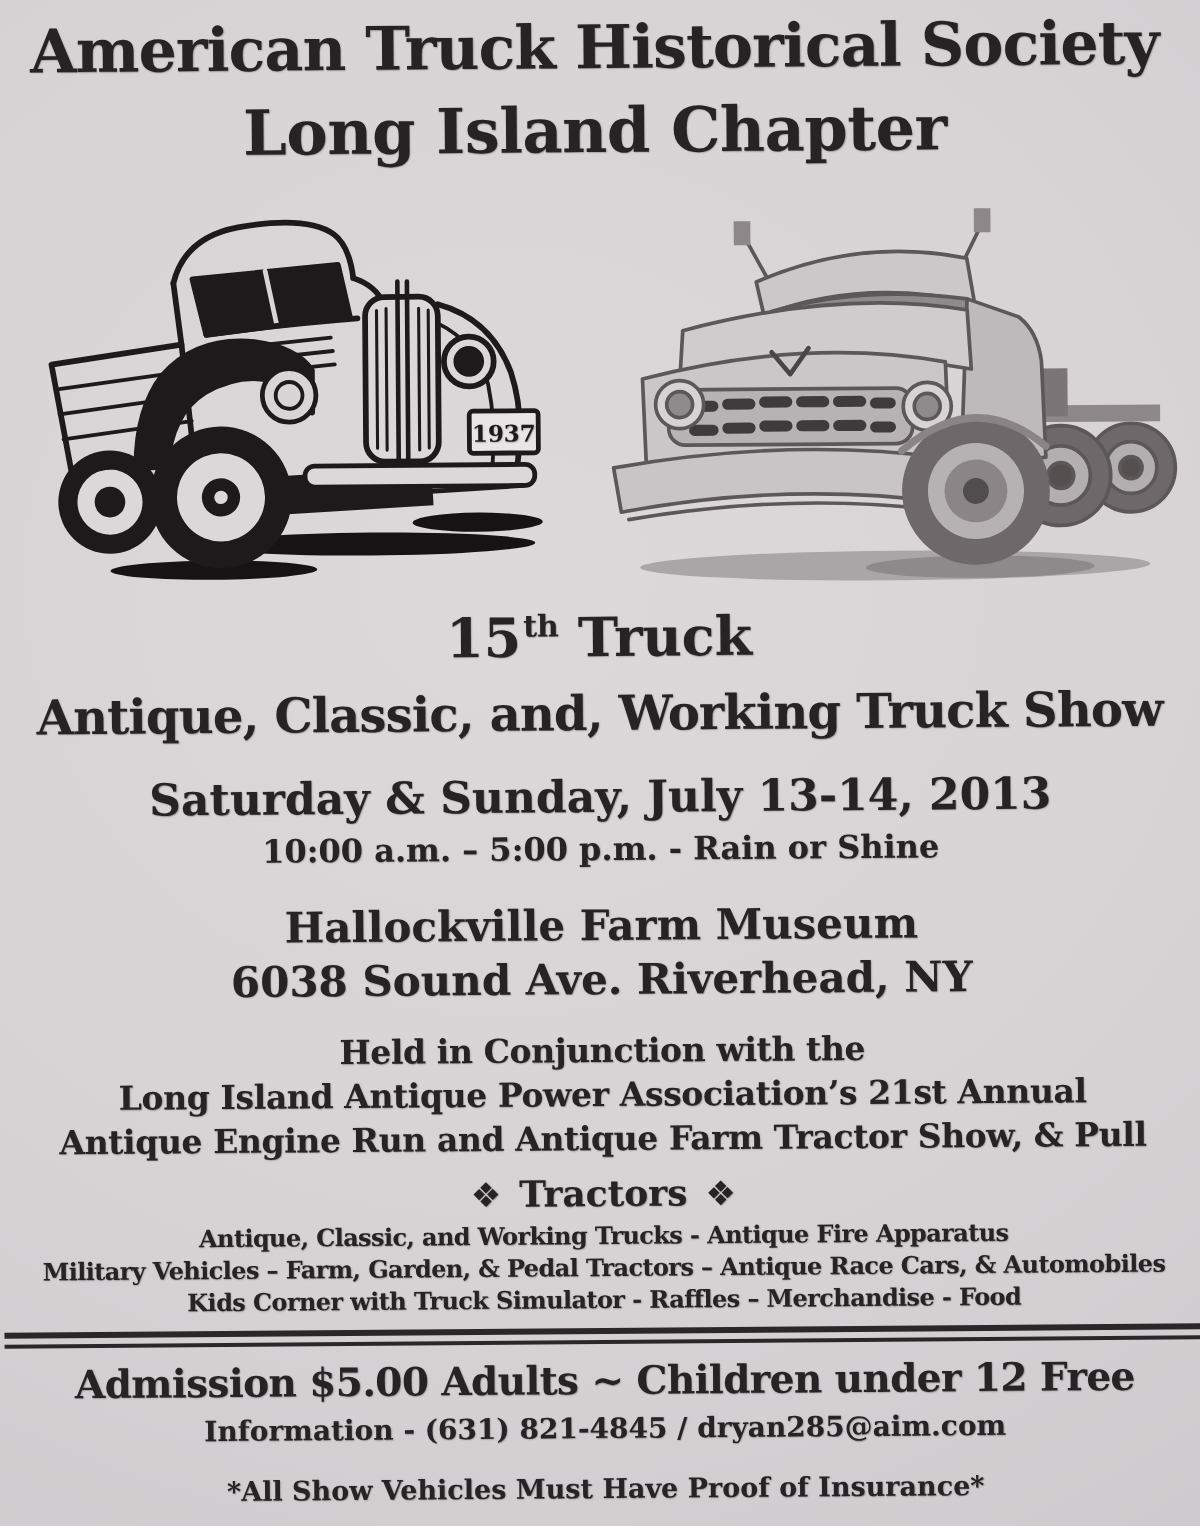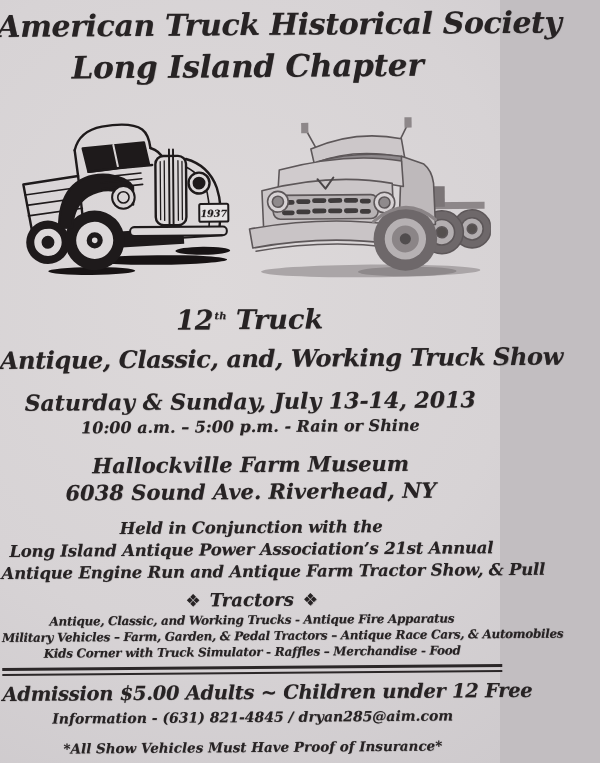--- a/index.html
+++ b/index.html
@@ -2,38 +2,37 @@
 <html><head>
 <meta charset="utf-8">
 <style>
   html, body { margin: 0; padding: 0; }
   body {
     width: 600px; height: 763px; overflow: hidden;
     background: #c2bec1;
     font-family: "DejaVu Serif", "Liberation Serif", serif;
   }
   .paper {
-    position: relative; width: 500px; height: 763px; box-sizing: border-box;
+    position: relative; width: 600px; height: 763px; box-sizing: border-box;
     background: radial-gradient(140% 100% at 42% 38%, #ddd9da 0%, #d7d3d5 45%, #cdc9cc 78%, #b9b5b8 100%);
-    font-style: italic;
   }
   .content {
     position: relative; width: 100%; height: 100%; box-sizing: border-box;
     padding-top: 5px; text-align: center; color: #272324;
     transform: rotate(-0.45deg);
     font-weight: 700;
     text-shadow: 0.3px 0.3px 0.7px rgba(39,35,36,0.45);
   }
   .title-line1 { font-size: 30px; line-height: 40px; letter-spacing: -0.4px; white-space: nowrap; }
   .title-line2 { font-size: 31px; line-height: 42px; letter-spacing: -0.2px; }
   .trucks { height: 206px; margin-top: 2px; display: flex; align-items: flex-end; justify-content: space-between; padding: 0 8px 0 12px; }
   .truck-left  { width: 268px; height: 198px; }
   .truck-right { width: 302px; height: 194px; }
   .annual { margin-top: 8px; font-size: 27px; line-height: 33px; }
-  .annual .sup { font-size: 10px; position: relative; top: -10px; margin-left: 1px; margin-top: 40px; }
+  .annual .sup { font-size: 15px; position: relative; top: -10px; margin-left: 1px; margin-top: 40px; }
   .annual .annual-word { margin-left: 0.35em; }
   .show-name { font-size: 24px; line-height: 31px; letter-spacing: -0.4px; white-space: nowrap; margin-top: 1px; }
   .date-line { margin-top: 13px; font-size: 22px; line-height: 29px; white-space: nowrap; }
   .time-line { font-size: 16px; line-height: 21px; }
   .venue { margin-top: 14px; font-size: 21px; line-height: 27px; }
   .conj { margin-top: 12px; font-size: 16.5px; line-height: 22px; letter-spacing: -0.2px; white-space: nowrap; }
   .feat-head { margin-top: 5px; font-size: 18px; line-height: 24px; }
   .feat-head .orn { font-family: "DejaVu Sans", sans-serif; font-size: 17px; margin: 0 9px; position: relative; top: 0px; }
   .features { font-size: 12px; line-height: 16px; letter-spacing: -0.3px; white-space: nowrap; }
   .divider { margin-top: 6px; width: 100%; height: 3px; border-top: 3px solid #2b2728; border-bottom: 2px solid #2b2728; }
@@ -173,21 +172,21 @@
             <circle cx="212" cy="158" r="26" fill="#b6b1b3"></circle>
             <circle cx="212" cy="158" r="17" fill="#8b8587"></circle>
             <circle cx="212" cy="158" r="7" fill="#514d4e"></circle>
           </g>
           <path d="M172 136 Q212 102 250 134" stroke="#8a8486" stroke-width="4"></path>
         </g>
       </svg>
     </div>
 
     <div class="annual">
-      <span>12</span><span class="sup">th</span><span class="annual-word">Truck</span>
+      <span>15</span><span class="sup">th</span><span class="annual-word">Truck</span>
     </div>
     <div class="show-name">Antique, Classic, and, Working Truck Show</div>
 
     <div class="date-line">Saturday &amp; Sunday, July 13-14, 2013</div>
     <div class="time-line">10:00 a.m. – 5:00 p.m. - Rain or Shine</div>
 
     <div class="venue">
       <div>Hallockville Farm Museum</div>
       <div>6038 Sound Ave. Riverhead, NY</div>
     </div>

